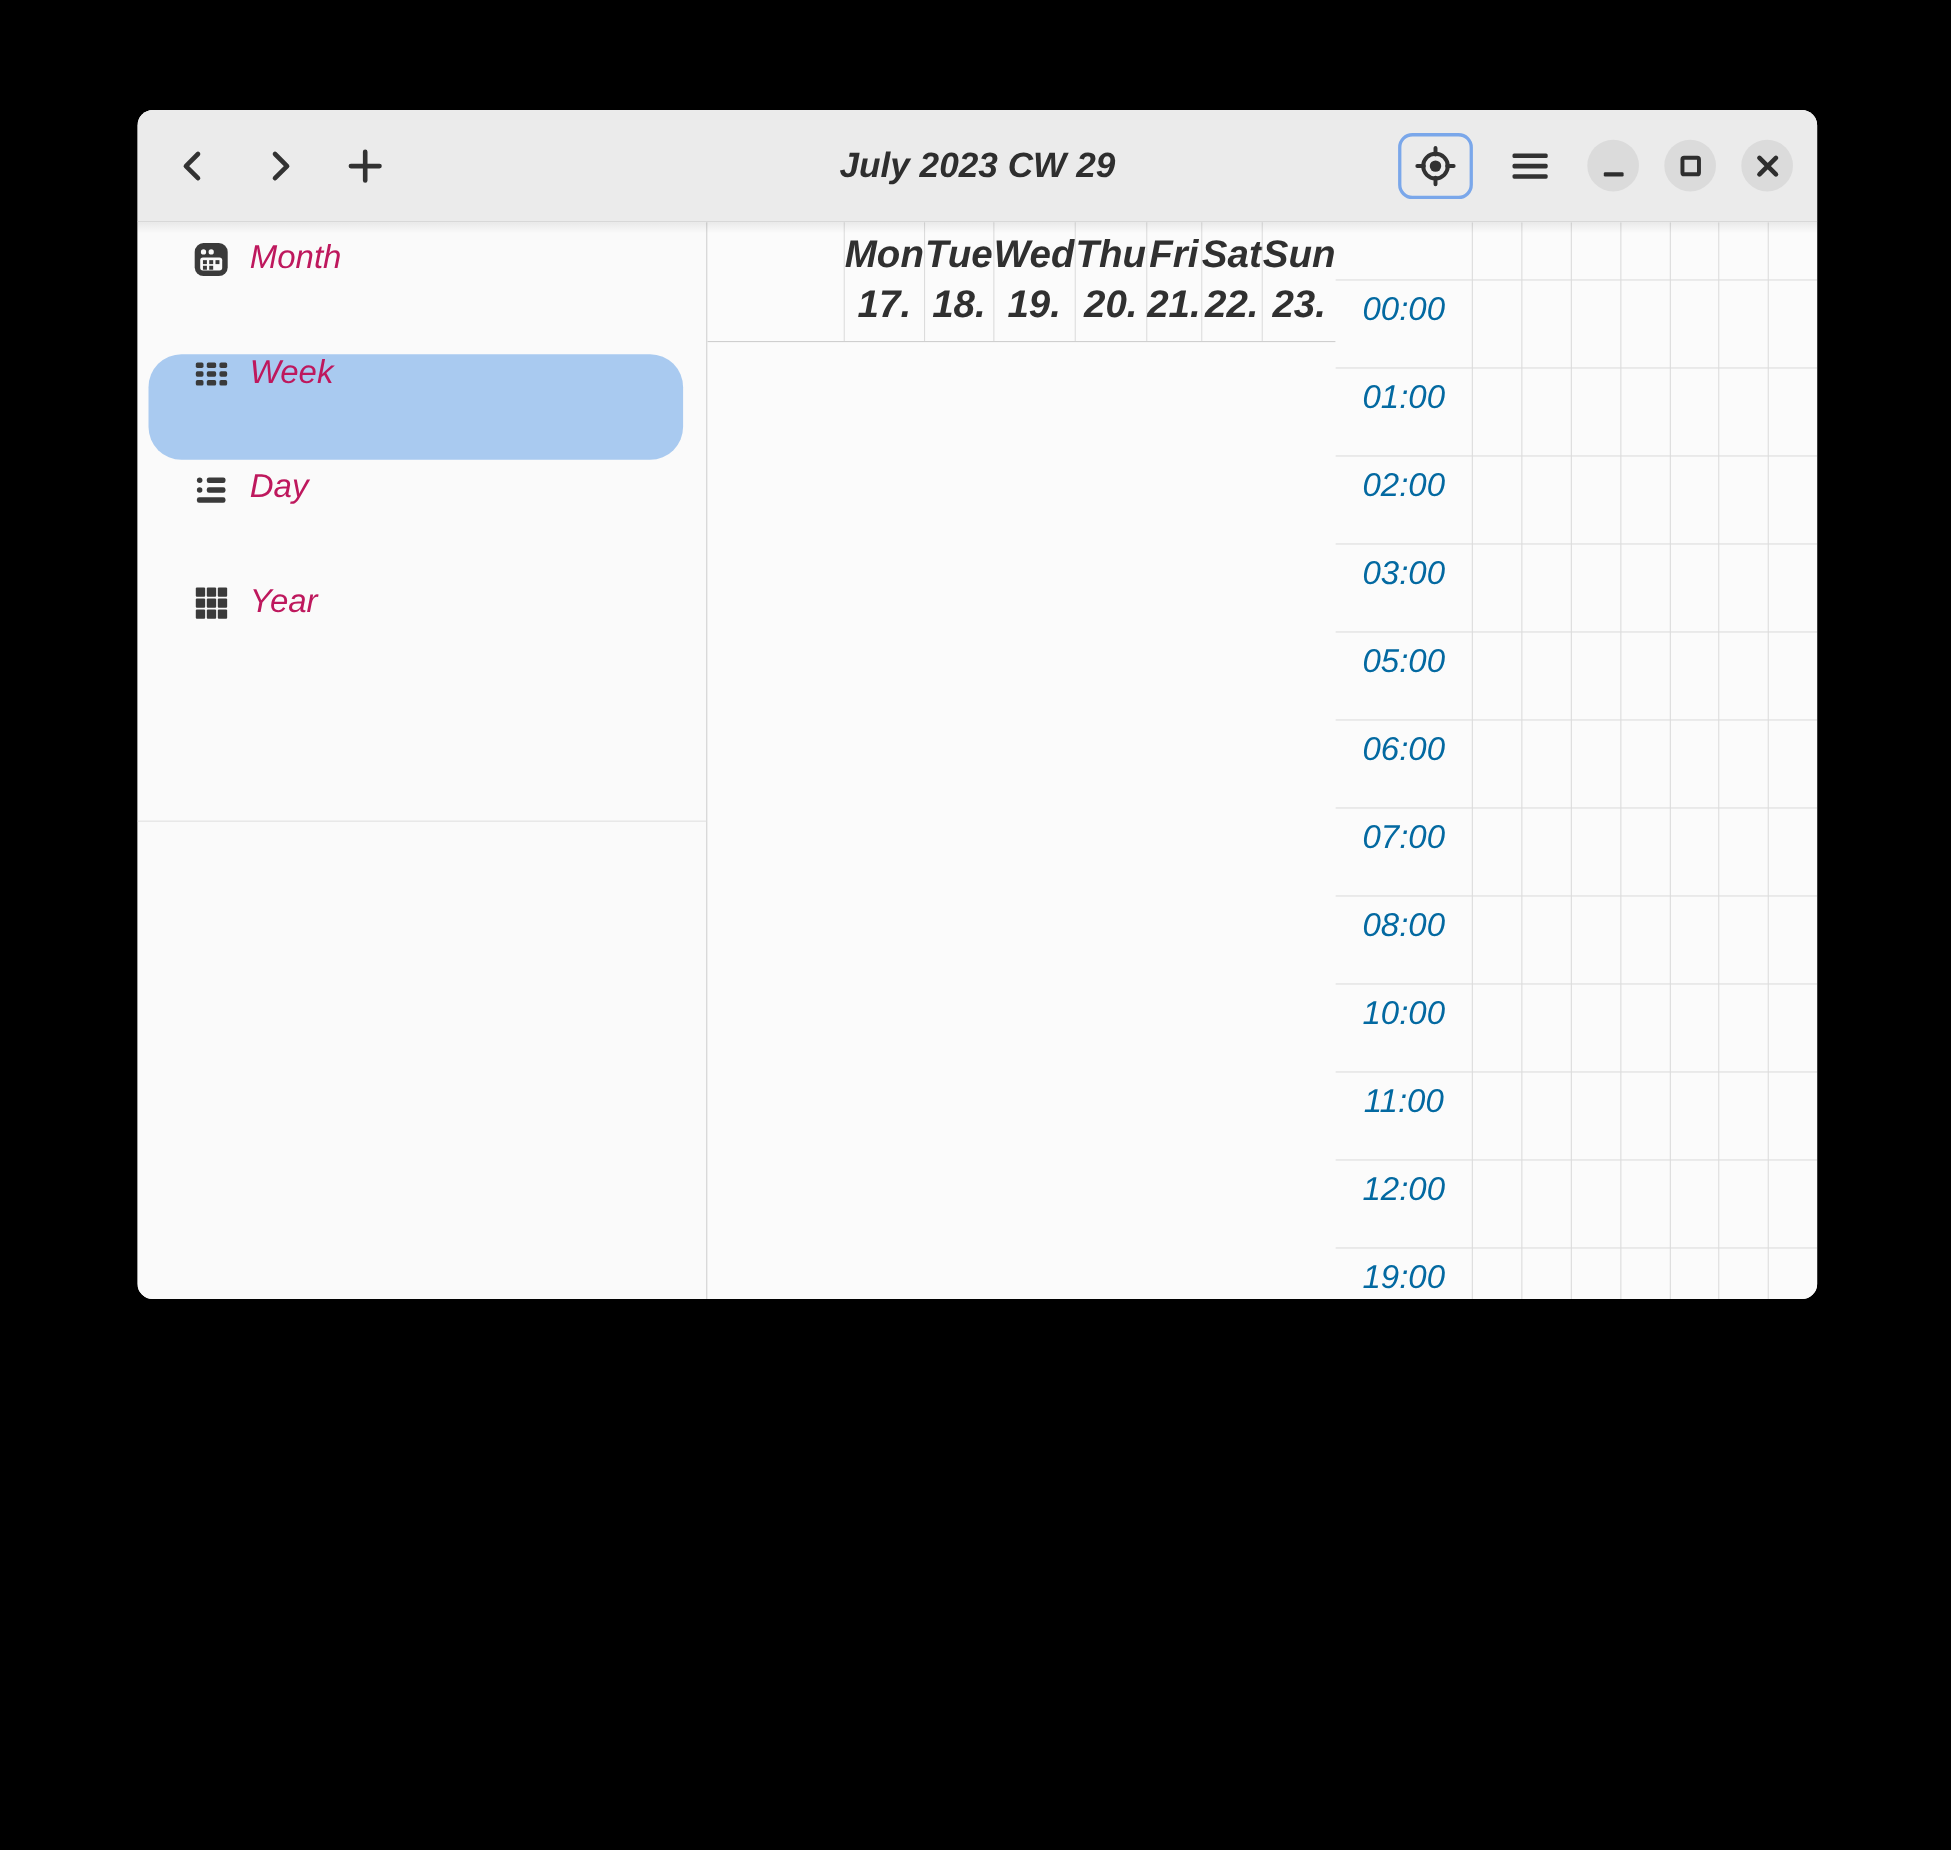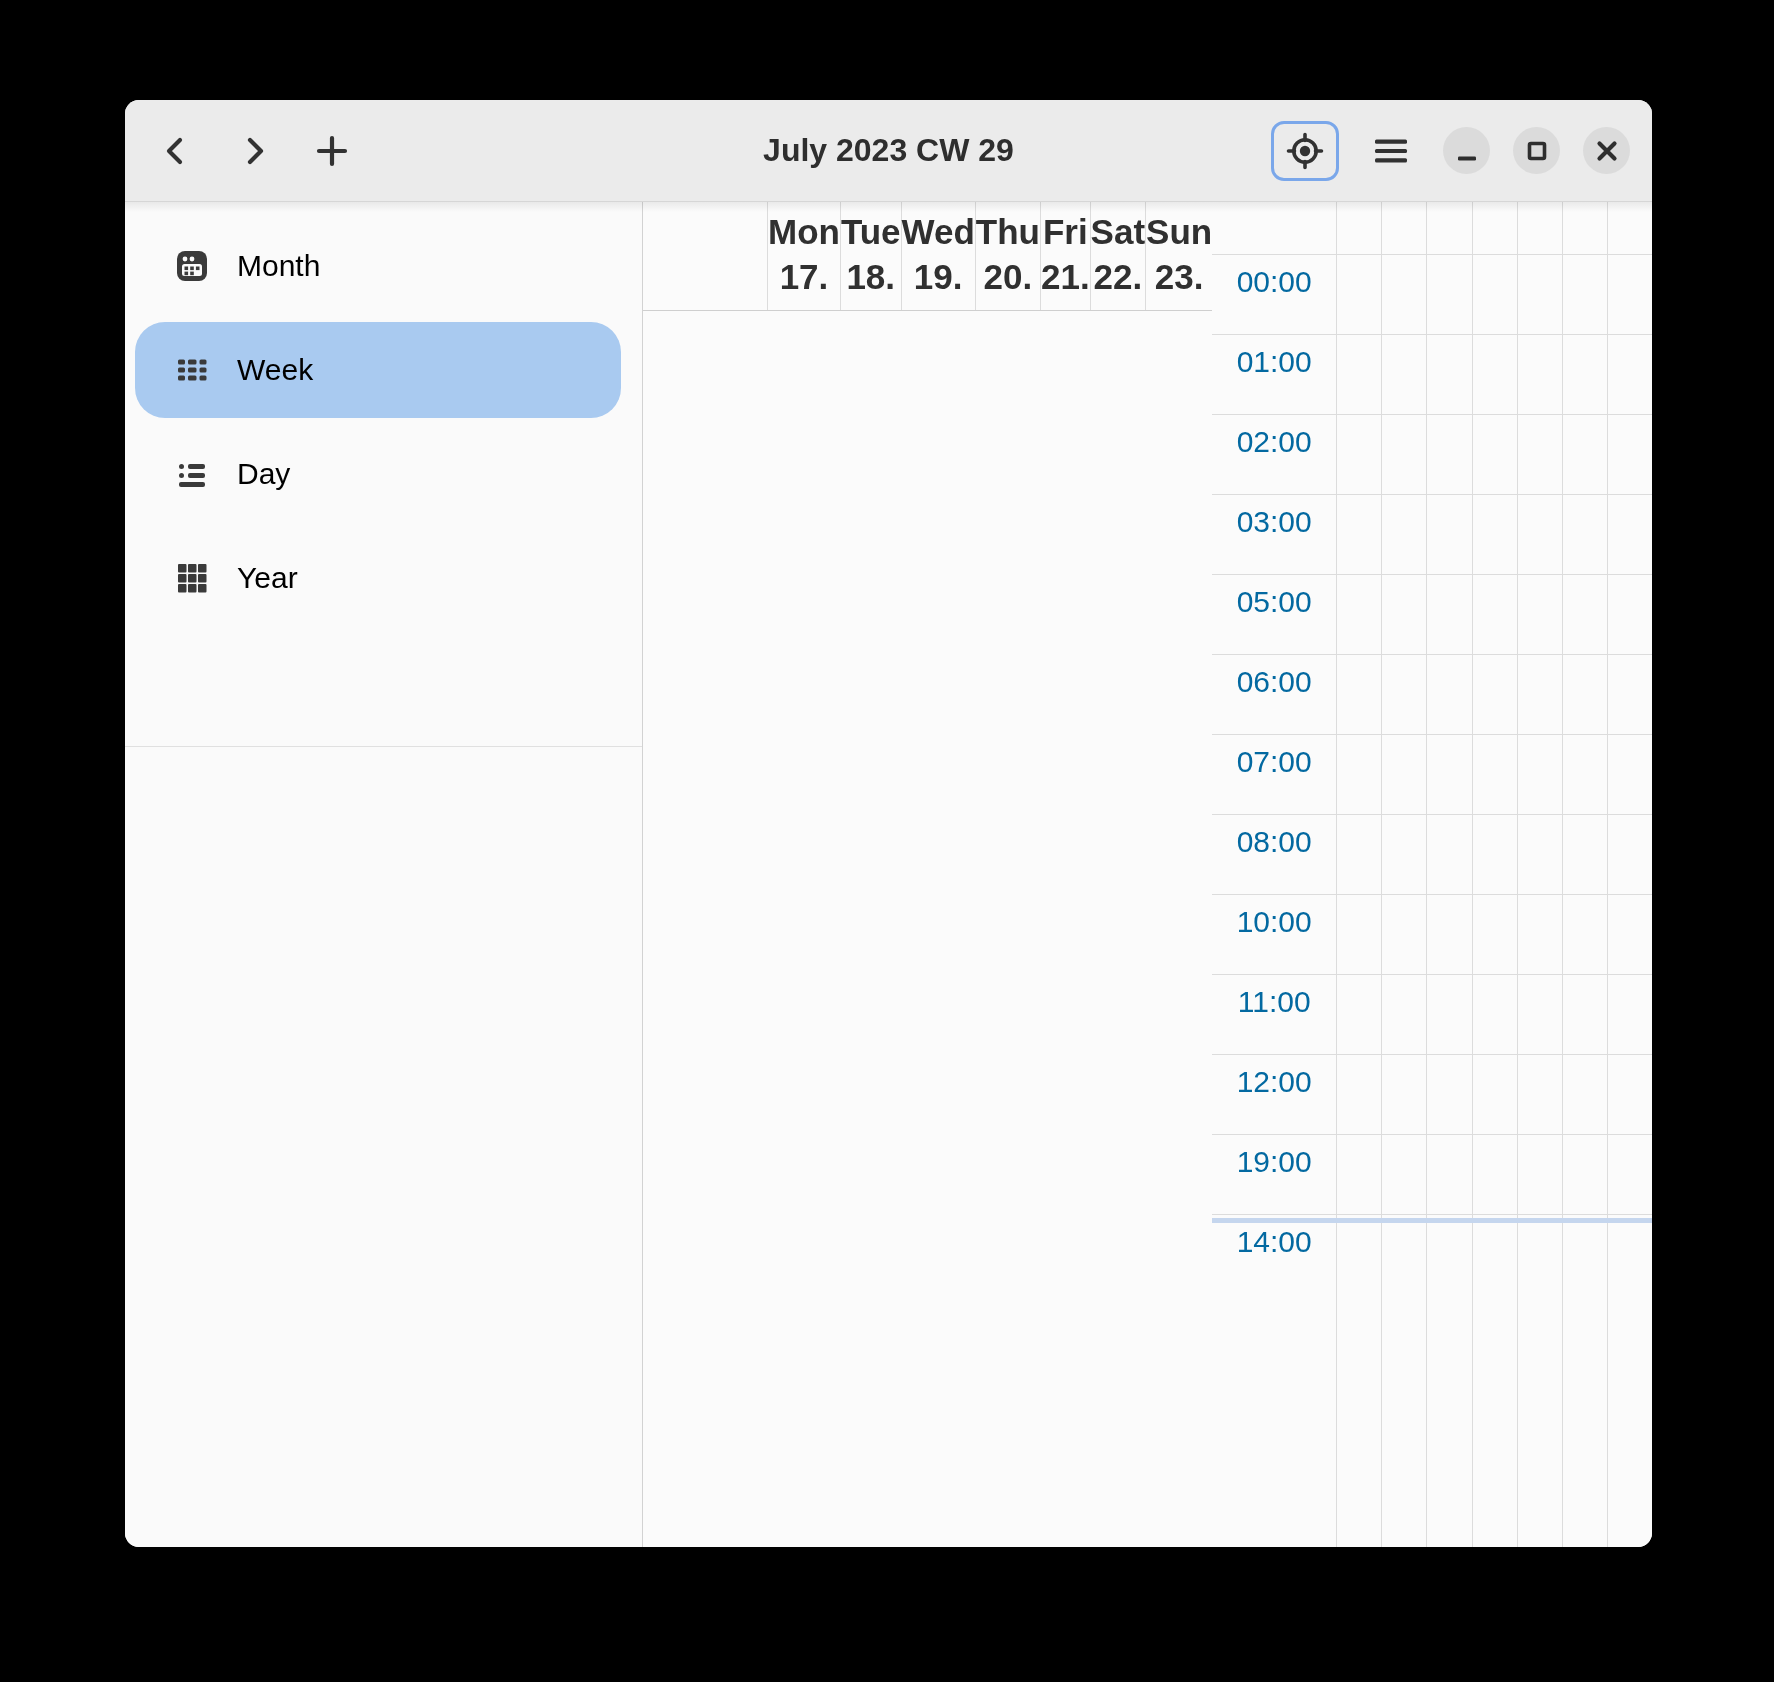--- a/index.html
+++ b/index.html
@@ -1,22 +1,22 @@
 <!DOCTYPE html>
 <html style="--selection: #a9caf0; --focus-ring: #7aa7ea; --now-line: #c5d6ee; --headerbar-bg: #ebebeb; --sidebar-bg: #fafafa; --grid-bg: #fbfbfb; --grid-line: #dcdcdc;"><head>
 <meta charset="utf-8">
 <style>
   * { margin:0; padding:0; box-sizing:border-box; }
   html,body { width:1774px; height:1682px; background:#000; overflow:hidden;
               font-family:"Liberation Sans", sans-serif; }
   .stage { position:relative; width:1774px; height:1682px; background:#000; }
 
-  .window { position:absolute; left:125px; top:100px; width:1527px; height:1447px;
+  .window { position:absolute; left:125px; top:100px; width:1527px; height:1081px;
             border-radius:14px; overflow:hidden; background:var(--grid-bg,#fbfbfb);
-            display:flex; flex-direction:column; }
+            display:flex; flex-direction:column;font-style:italic; }
 
   
   .headerbar { flex:none; height:102px; background:var(--headerbar-bg,#ebebeb);
                border-bottom:1px solid #d6d6d6; display:flex; align-items:center;
                padding:0 22px; position:relative; }
   .hb-left  { display:flex; align-items:center; gap:20px; }
   .hb-right { margin-left:auto; display:flex; align-items:center; gap:23px; }
   .icon-btn { width:58px; height:58px; border:none; background:transparent;
               display:flex; align-items:center; justify-content:center;
               color:#323232; border-radius:10px; }
@@ -32,22 +32,22 @@
   
   .content { flex:1; display:flex; min-height:0; position:relative; }
   .content::before { content:""; position:absolute; left:0; right:0; top:0; height:10px;
                      background:linear-gradient(rgba(0,0,0,0.07), rgba(0,0,0,0));
                      z-index:6; pointer-events:none; }
 
   
   .sidebar { flex:none; width:518px; background:var(--sidebar-bg,#fafafa);
              border-right:1px solid #d2d2d2; position:relative; padding-top:16px; }
   .side-item { height:96px; margin:0 21px 8px 10px; border-radius:14px;
-               display:flex; align-items:center; padding-left:39px; gap:27px;
-               font-size:30px; color:#000000; cursor:default; }
+               display:flex; align-items:flex-start; padding-left:39px; gap:17px;
+               font-size:30px; color:#be185d; cursor:default; }
   .side-item.active { background:var(--selection,#a9caf0);border-radius:30px; }
   .side-item .vicon { width:36px; height:36px; flex:none; color:#3a3a3a; }
   .side-divider { position:absolute; left:0; right:0; top:544px; height:1px;
                   background:#e0e0e0; }
 
   
   .main { flex:1; min-width:0; display:flex; flex-direction:row;
           background:var(--grid-bg,#fbfbfb); }
   .day-header { flex:none; height:109px; display:flex;
                 border-bottom:1px solid #cfcfcf; }

